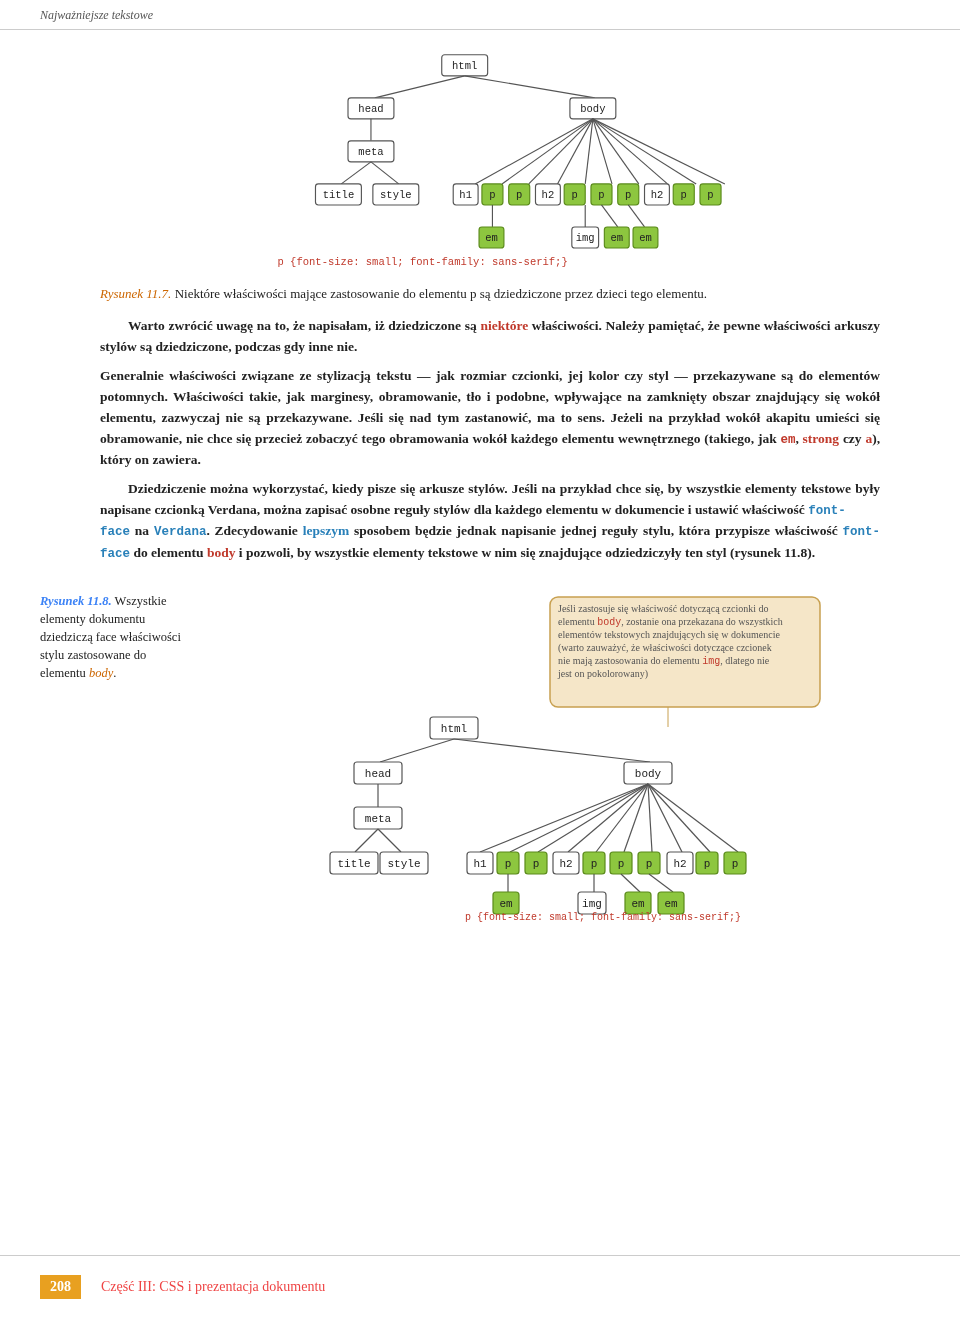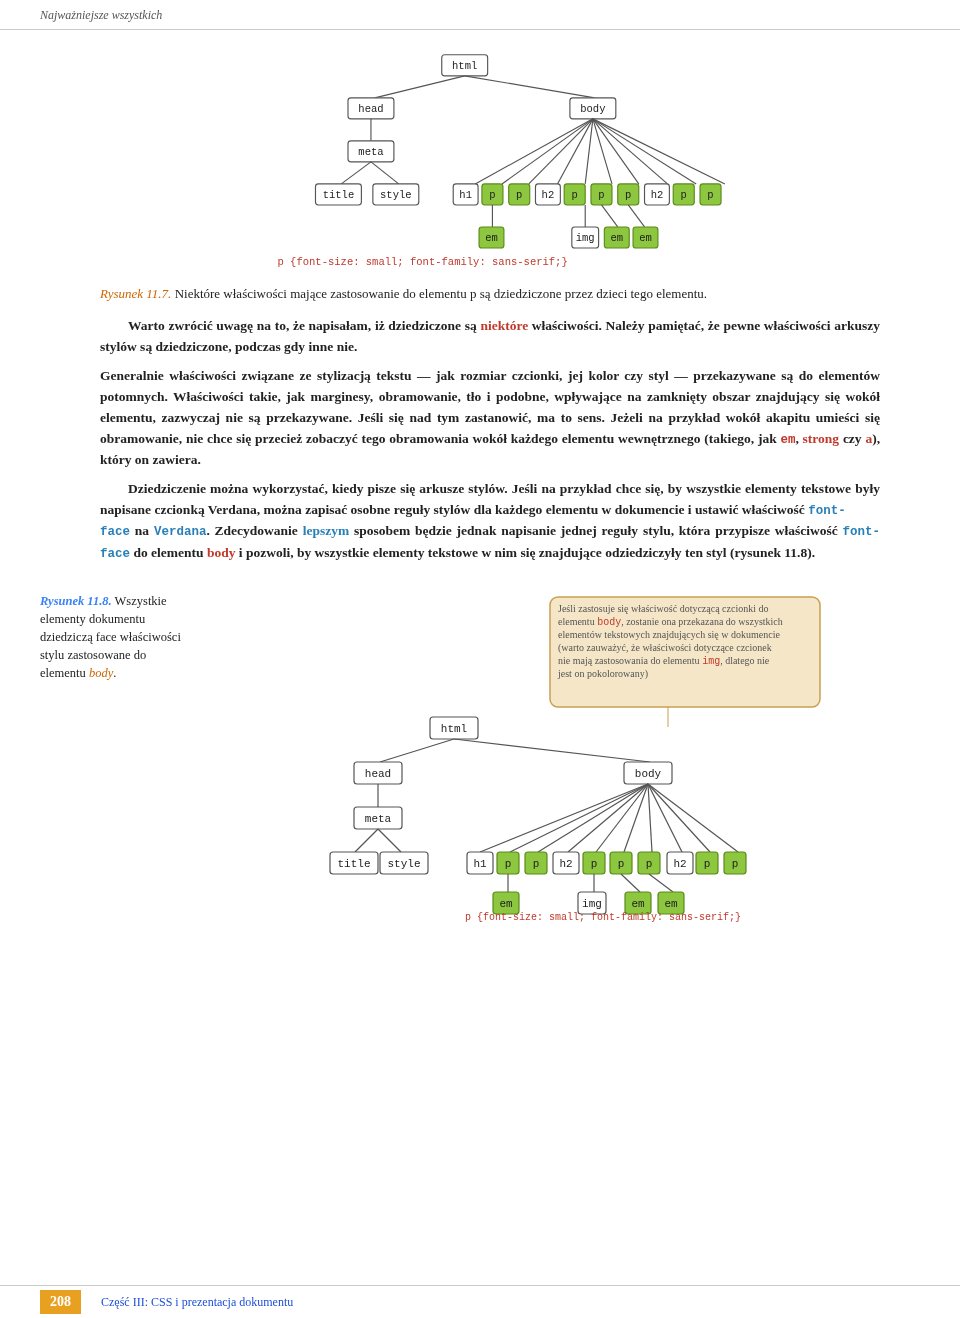--- a/index.html
+++ b/index.html
@@ -122,51 +122,51 @@
     .bottom-diagram svg {
       width: 580px;
       height: 330px;
     }
 
     
     .footer {
       display: flex;
       align-items: center;
       border-top: 1px solid #ccc;
-      padding: 4px 40px;
+      padding: 19px 40px;
       margin-top: auto;
     }
     .footer-page {
       background: #e8a020;
       color: #fff;
       font-size: 14px;
       font-weight: bold;
       padding: 4px 10px;
       margin-right: 20px;
     }
     .footer-text {
-      font-size: 12px;
-      color: #1d4ed8;
+      font-size: 14px;
+      color: #ef4444;
     }
 
     
     .node-white rect { fill: #fff; stroke: #555; stroke-width: 1.2; }
     .node-green rect { fill: #8dc63f; stroke: #5a8a1a; stroke-width: 1.2; }
     .node-text { font-family: 'Courier New', monospace; font-size: 11px; fill: #222; }
     .node-text-white { font-family: 'Courier New', monospace; font-size: 11px; fill: #222; }
     .edge { stroke: #555; stroke-width: 1.2; fill: none; }
     .code-caption { font-family: 'Courier New', monospace; font-size: 11px; fill: #c0392b; }
   </style>
 </head>
 <body>
 
 <div class="page">
 
   <div class="header">
-    <span>Najważniejsze wszystkich</span>
+    <span>Najważniejsze tekstowe</span>
   </div>
 
   <div class="content">
 
     <div class="tree-diagram">
       <svg class="tree-svg" viewBox="0 0 600 230">
 
         <g class="node-white">
           <rect x="260" y="5" width="48" height="22" rx="3"></rect>
           <text class="node-text" x="284" y="20" text-anchor="middle">html</text>

